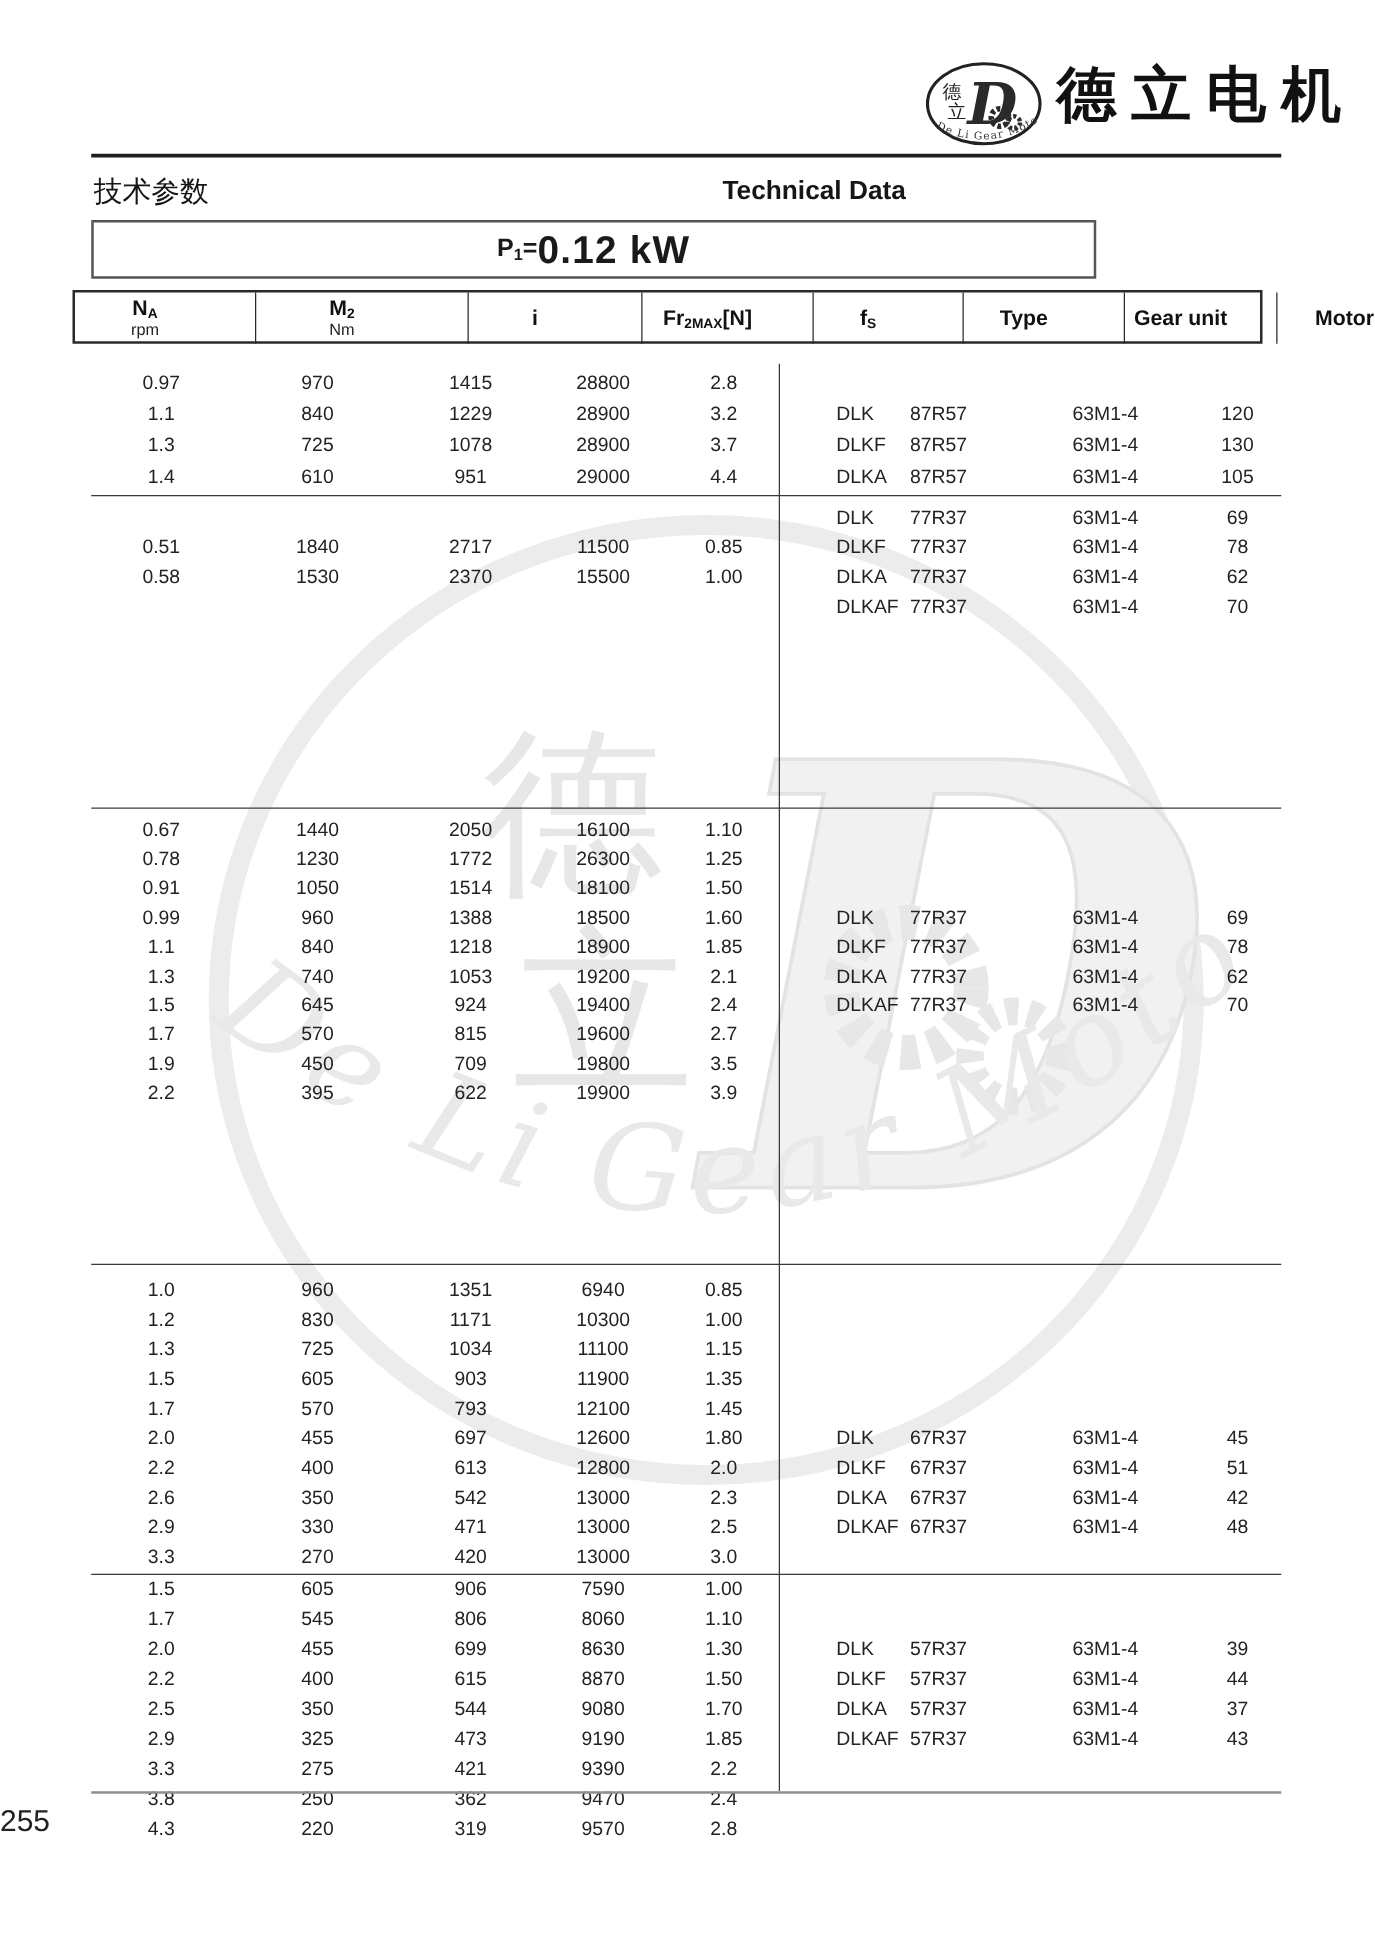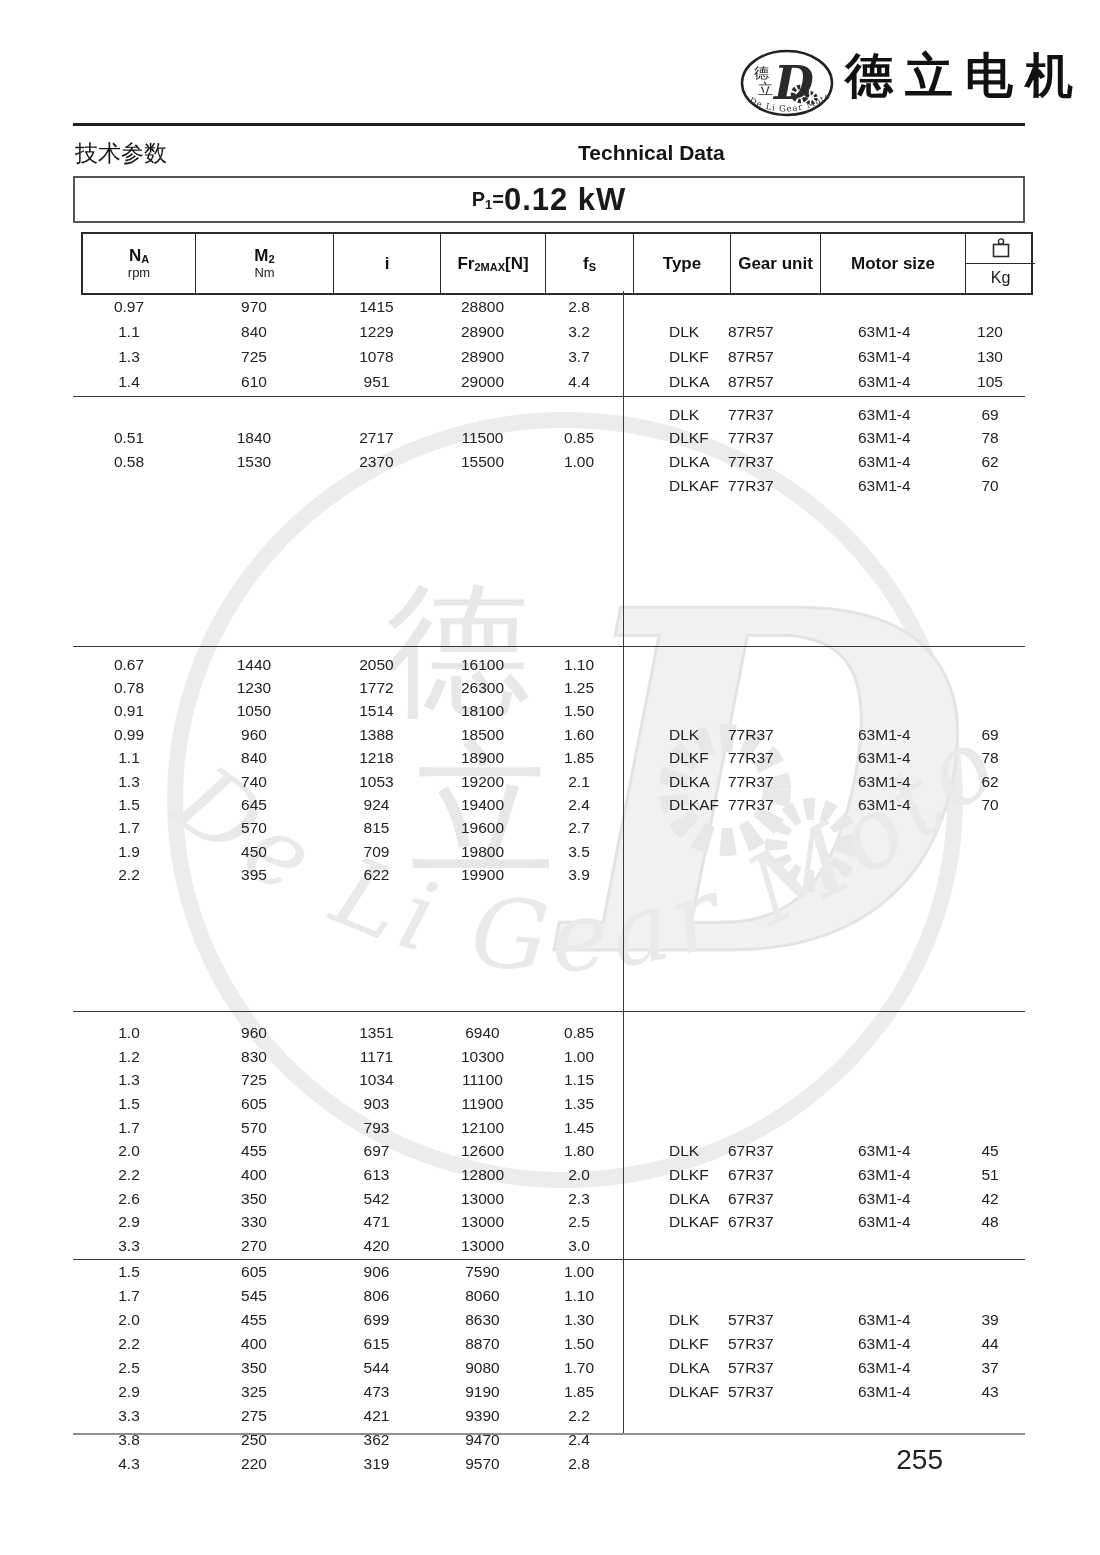--- a/index.html
+++ b/index.html
@@ -15,30 +15,30 @@
   .brand-cn { position:absolute; left:845px; top:2px; font-family:"DejaVu Serif", serif;
               font-size:48px; font-weight:bold; letter-spacing:12px; color:#111; white-space:nowrap; }
 
   .top-rule { position:absolute; left:73px; top:123px; width:952px; height:3px; background:#1f1f1f; }
 
   
   .sec-cn { position:absolute; left:75px; top:138px; font-size:23px; font-weight:500; color:#161616; }
   .sec-en { position:absolute; left:578px; top:141px; font-size:21px; font-weight:bold; color:#161616; }
 
   
-  .power-box { position:absolute; left:73px; top:176px; width:952px; height:47px;
+  .power-box { position:absolute; left:73px; top:176px; width:804px; height:47px;
                border:2px solid #555; display:flex; align-items:center; justify-content:center; }
   .power-box .pp { font-size:20px; font-weight:bold; }
   .power-box .pp sub { font-size:13px; font-weight:bold; vertical-align:baseline; position:relative; top:3px; }
   .power-box .pv { font-size:31px; font-weight:bold; letter-spacing:1px; }
 
   
-  .thead { position:absolute; left:81px; top:232px; width:952px; height:63px;
+  .thead { position:absolute; left:58px; top:232px; width:952px; height:43px;
            display:grid; grid-template-columns:112px 138px 107px 105px 88px 97px 90px 145px 70px;
-           border:2px solid #2a2a2a; }
+           border:2px solid #2a2a2a;gap:32px; }
   .hcell { border-left:1.5px solid #2a2a2a; display:flex; flex-direction:column;
            align-items:center; justify-content:center; line-height:1.15; }
   .hcell:first-child { border-left:none; }
   .h-main { font-size:17px; font-weight:bold; color:#111; }
   .h-main sub { font-size:11px; font-weight:bold; vertical-align:baseline; position:relative; top:2px; }
   .h-unit { font-size:13px; color:#222; }
   .hcell.kg { justify-content:stretch; align-items:stretch;text-align:right; }
   .kg-top { flex:1; display:flex; align-items:center; justify-content:center; border-bottom:1.5px solid #2a2a2a; }
   .kg-bottom { flex:1; display:flex; align-items:center; justify-content:center; font-size:16px; }
 
@@ -54,22 +54,22 @@
   .block:nth-child(5) { height:248px; padding-top:9px;  --rh:23.7px; }
   .row { display:grid; grid-template-columns:112px 138px 107px 105px 88px 97px 90px 145px 70px;
          height:var(--rh,24px); align-items:center; }
   .cell { font-size:15.5px; color:#222; text-align:center; white-space:nowrap; }
   .cell.c6 { text-align:left; padding-left:46px; }
   .cell.c7 { text-align:left; padding-left:8px; }
   .cell.c8 { text-align:left; padding-left:48px; }
 
   
   .footer-rule { position:absolute; left:73px; top:1433px; width:952px; height:2px; background:#8f8f8f; }
-  .page-num { position:absolute; left:0; top:1444px; width:943px; text-align:right;
-              font-size:28px; color:#222; }
+  .page-num { position:absolute; left:0; top:1444px; width:943px; text-align:left;
+              font-size:24px; color:#222; }
 </style>
 </head>
 <body>
 
 <svg class="watermark" width="1100" height="1555" viewBox="0 0 1100 1555">
   <ellipse cx="565" cy="800" rx="390" ry="380" fill="none" stroke="#ececec" stroke-width="16"></ellipse>
   <text x="385" y="700" font-size="145" font-family="DejaVu Serif, serif" fill="#e7e7e7">德</text>
   <text x="410" y="860" font-size="145" font-family="DejaVu Serif, serif" fill="#e7e7e7">立</text>
   <text x="565" y="950" font-size="470" font-style="italic" font-weight="bold" font-family="DejaVu Serif, serif" fill="#f1f1f1" stroke="#e3e3e3" stroke-width="3">D</text>
   <circle cx="725" cy="790" r="52" fill="none" stroke="#e7e7e7" stroke-width="28" stroke-dasharray="14 10"></circle>

